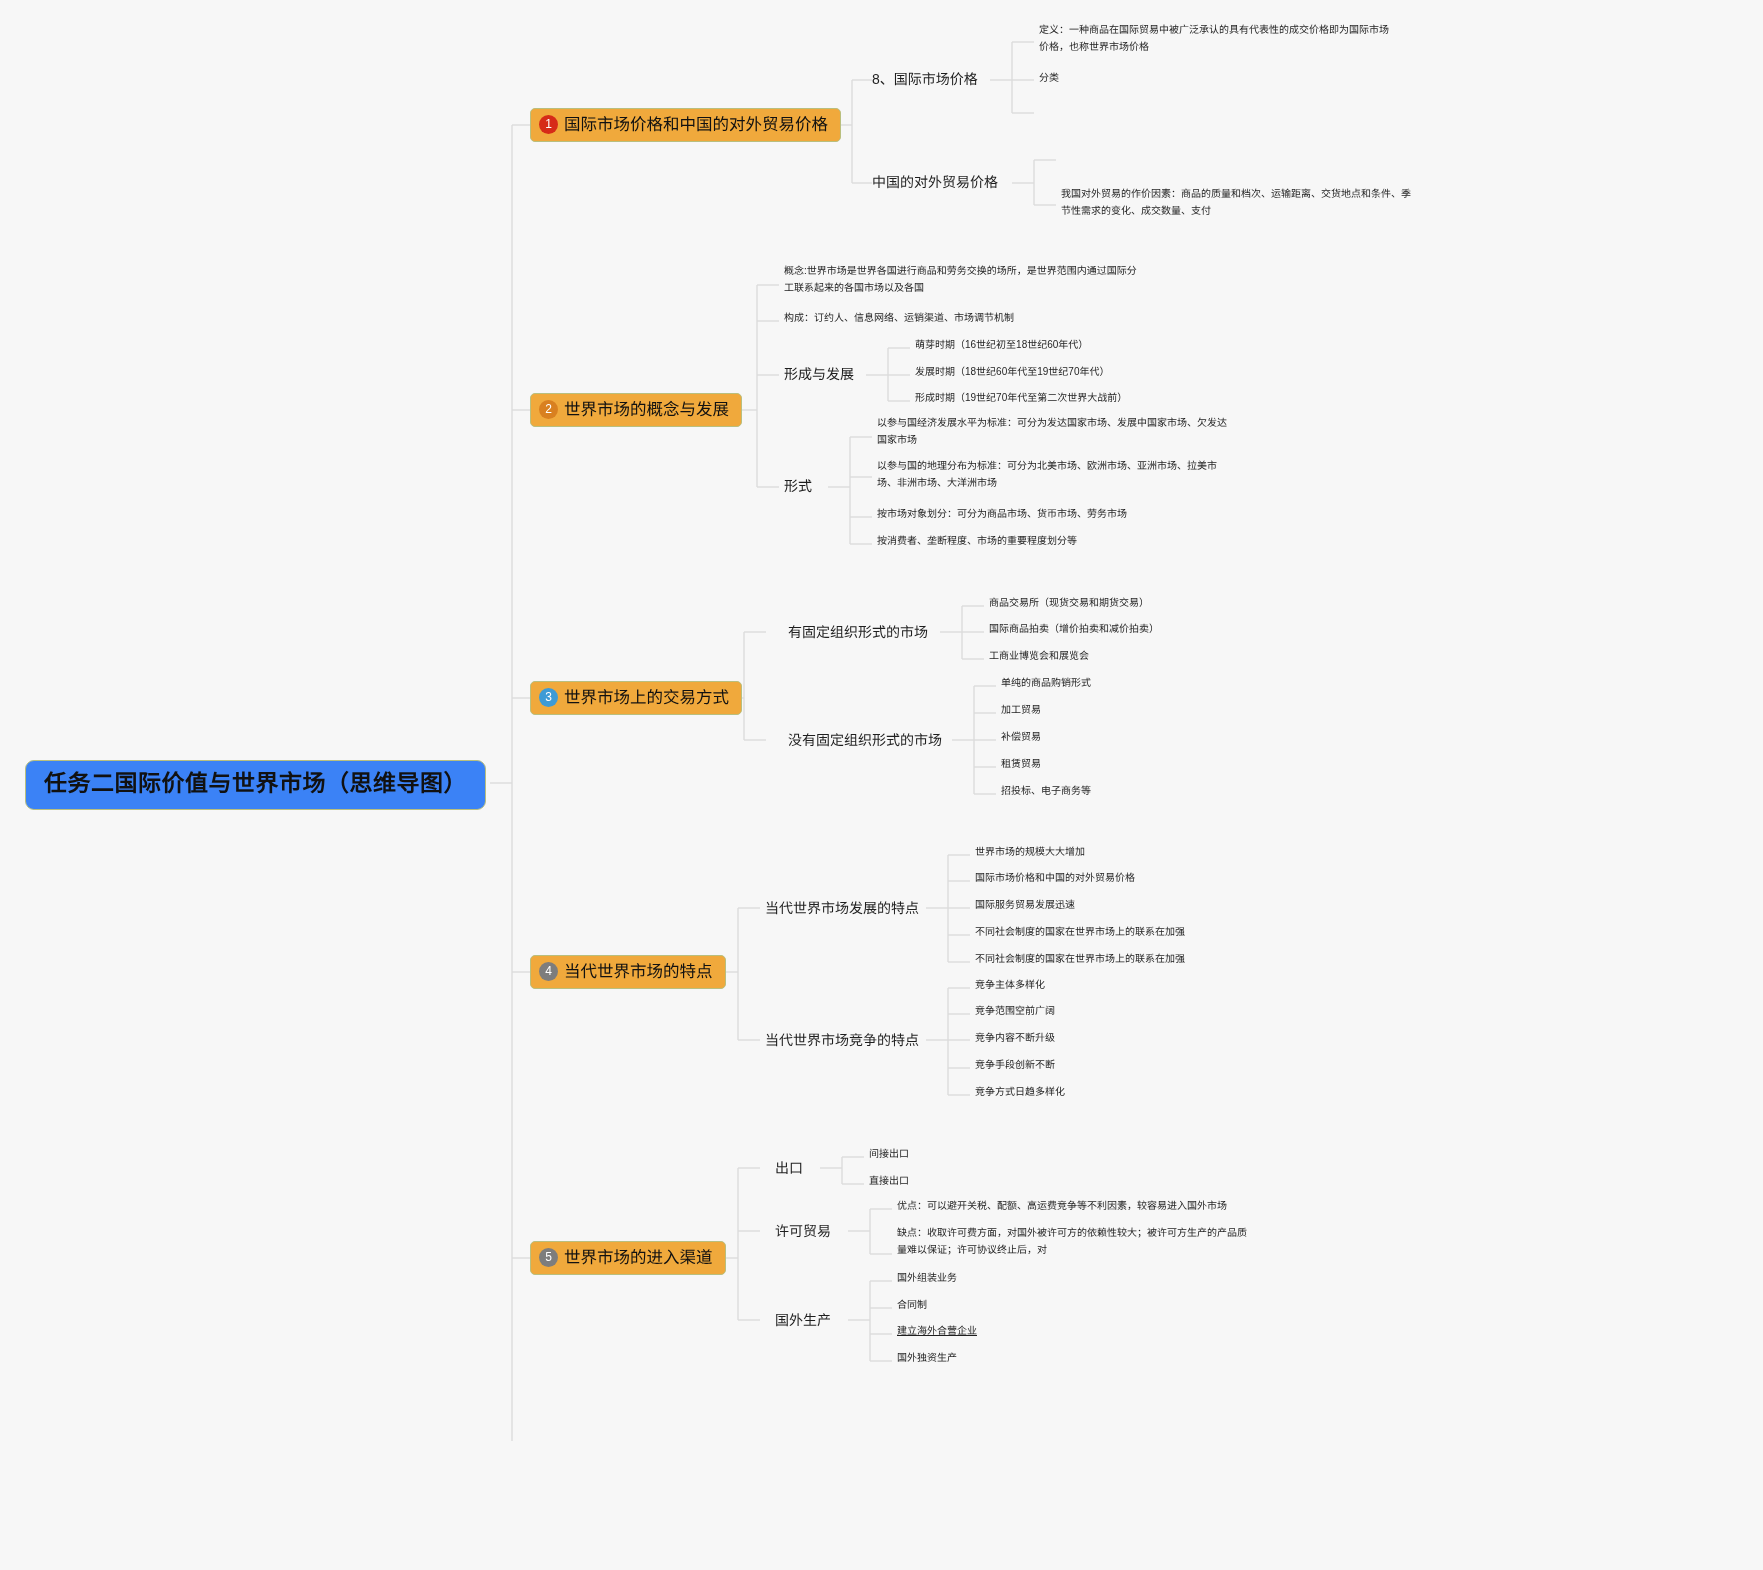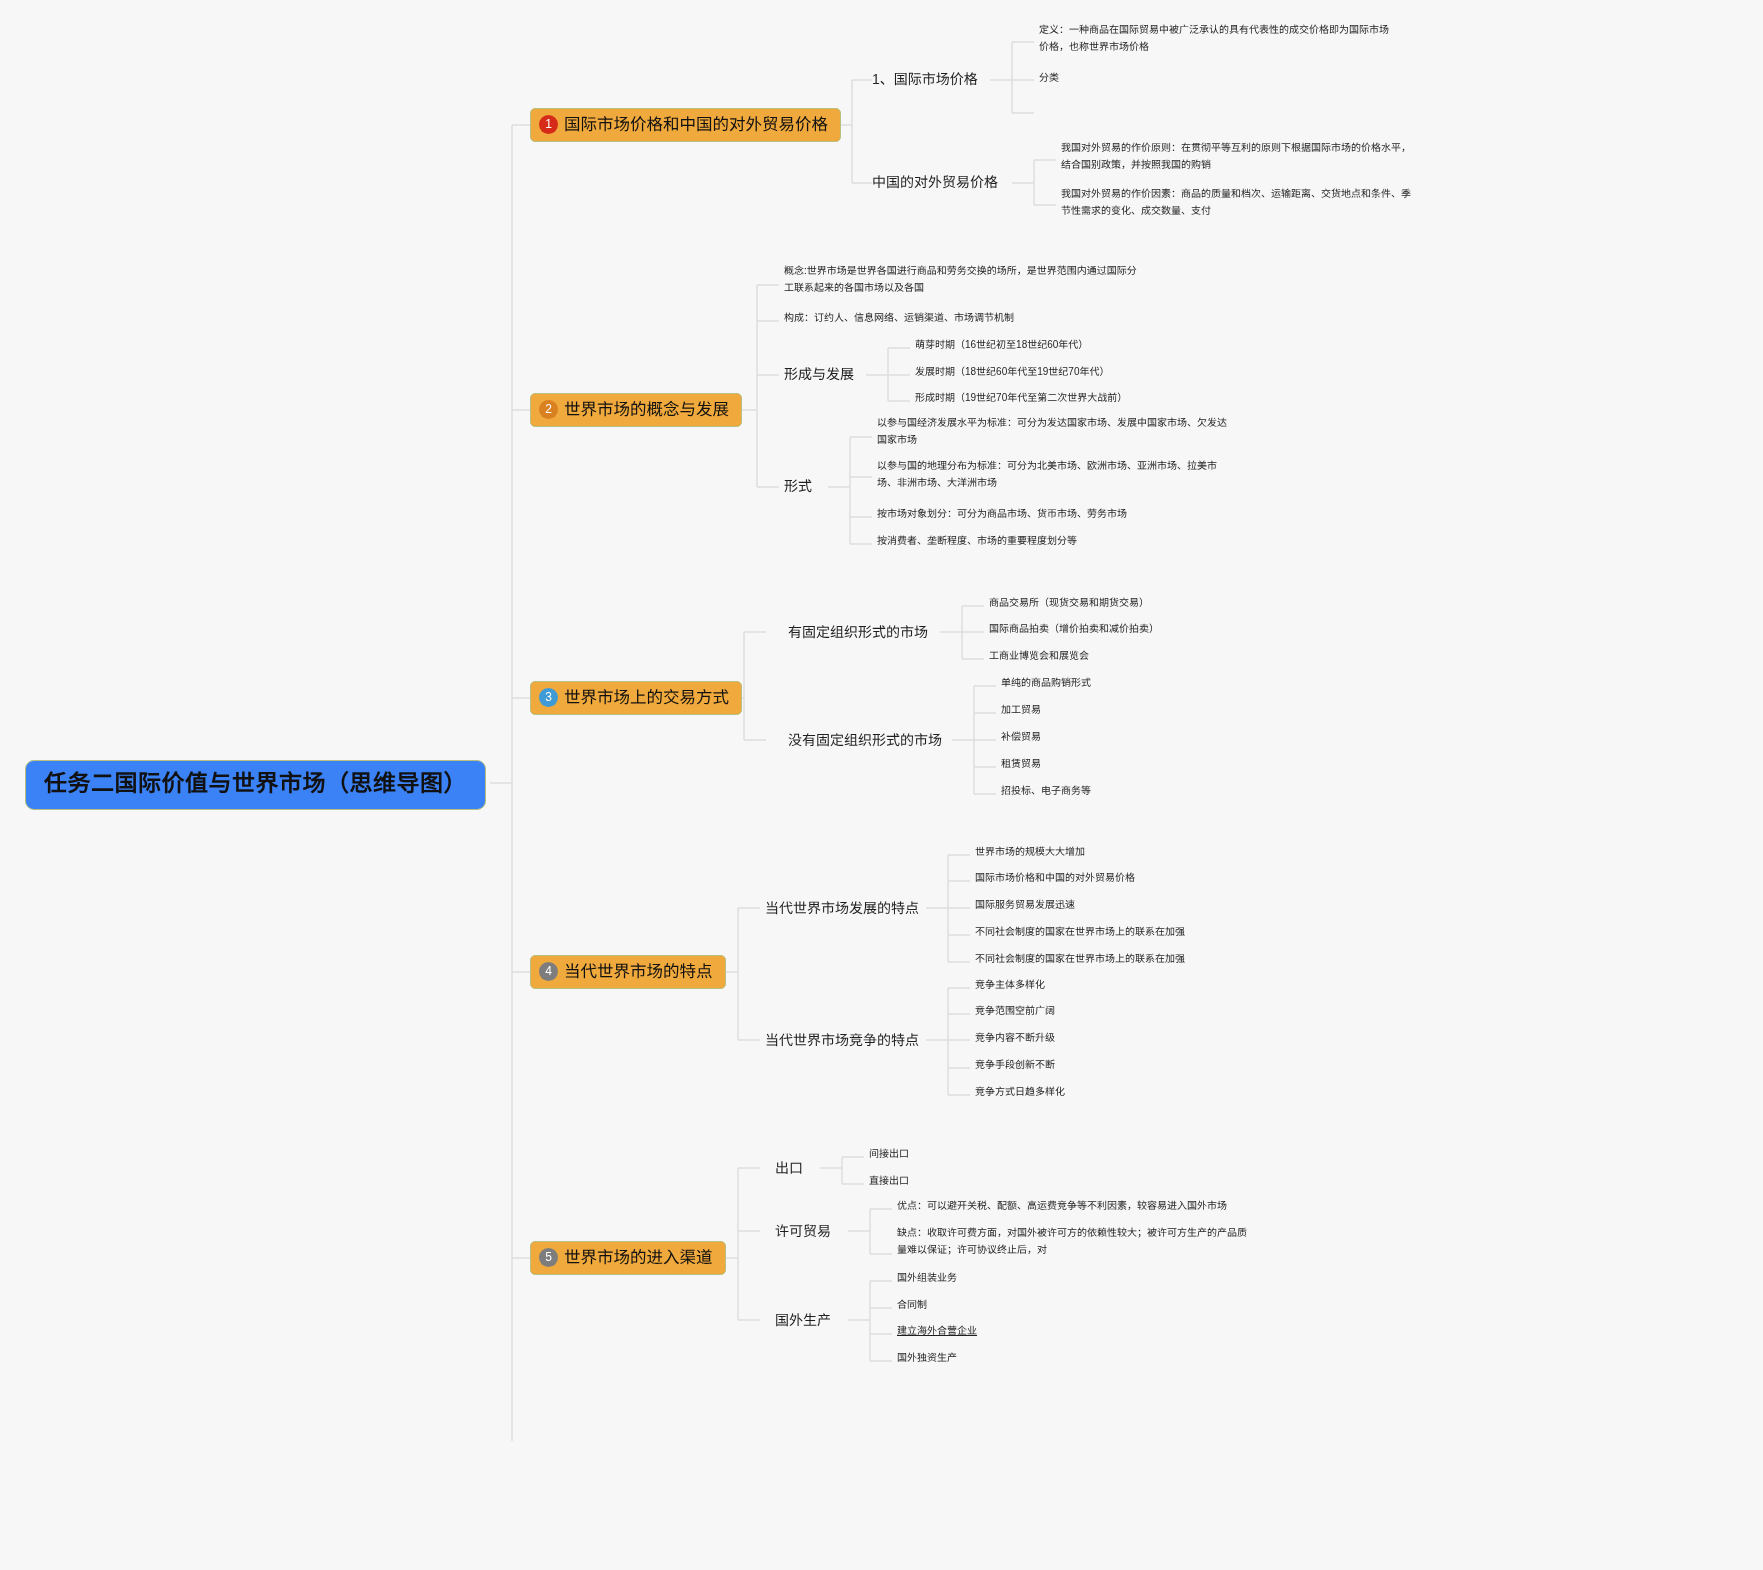--- a/index.html
+++ b/index.html
@@ -207,29 +207,27 @@
 
   <div class="node root-node" style="left:25px; top:760px;">
     <span>任务二国际价值与世界市场（思维导图）</span>
   </div>
 
   <div class="node l1-node" style="left:530px; top:108px;">
     <span class="badge badge-red">1</span>
     <span>国际市场价格和中国的对外贸易价格</span>
   </div>
 
-  <div class="leaf l2" style="left:872px; top:68px;">1、国际市场价格</div>
+  <div class="leaf l2" style="left:872px; top:68px;">8、国际市场价格</div>
   <div class="leaf l2" style="left:872px; top:171px;">中国的对外贸易价格</div>
 
   <div class="leaf l3" style="left:1039px; top:22px; width:482px;">定义：一种商品在国际贸易中被广泛承认的具有代表性的成交价格即为国际市场
 价格，也称世界市场价格</div>
   <div class="leaf l3" style="left:1039px; top:70px;">分类</div>
 
-  <div class="leaf l3" style="left:1061px; top:140px; width:470px;">我国对外贸易的作价原则：在贯彻平等互利的原则下根据国际市场的价格水平，
-结合国别政策，并按照我国的购销</div>
   <div class="leaf l3" style="left:1061px; top:186px; width:470px;">我国对外贸易的作价因素：商品的质量和档次、运输距离、交货地点和条件、季
 节性需求的变化、成交数量、支付</div>
 
   <div class="node l1-node" style="left:530px; top:393px;">
     <span class="badge badge-orange">2</span>
     <span>世界市场的概念与发展</span>
   </div>
 
   <div class="leaf l3" style="left:784px; top:263px; width:470px;">概念:世界市场是世界各国进行商品和劳务交换的场所，是世界范围内通过国际分
 工联系起来的各国市场以及各国</div>

